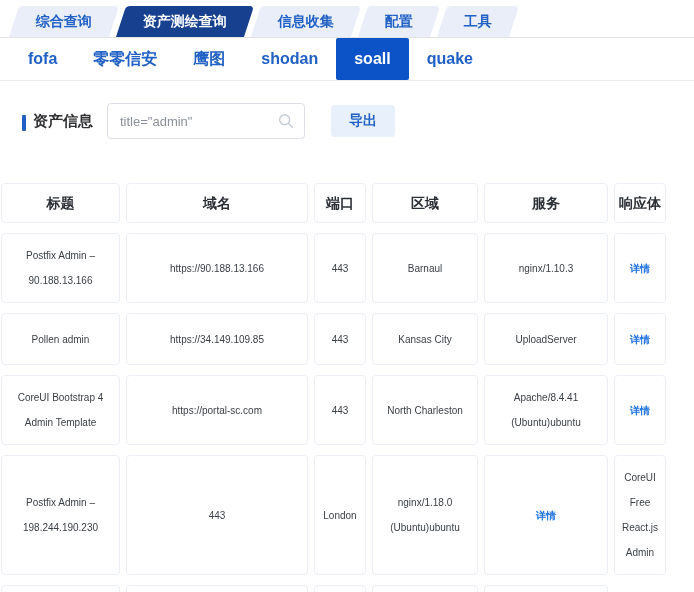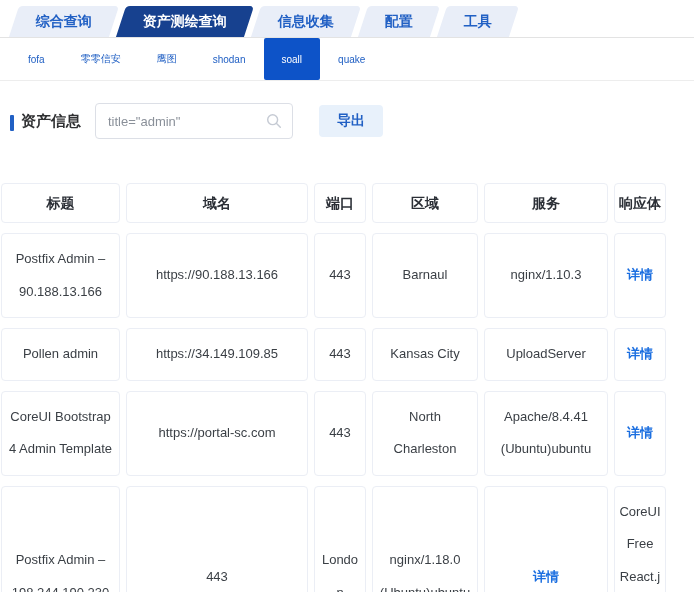--- a/index.html
+++ b/index.html
@@ -14,27 +14,27 @@
     background:#e9eef8; color:#2160c4; font-size:14px; font-weight:600;
     transform: skewX(-18deg); border-radius:4px 4px 0 0; cursor:pointer; white-space:nowrap;
   }
   .topnav-tab > span { transform: skewX(18deg); display:block; }
   .topnav-tab.active { background:#17418f; color:#ffffff; }
 
   
   .subtabs { display:flex; align-items:stretch; height:43px; padding-left:10px; border-bottom:1px solid #ededed; }
   .subtab {
     display:flex; align-items:center; justify-content:center; padding:0 18px;
-    color:#2160c4; font-size:10px; font-weight:400; cursor:pointer; white-space:nowrap; border-radius:2px;
+    color:#2160c4; font-size:16px; font-weight:700; cursor:pointer; white-space:nowrap; border-radius:2px;
   }
   .subtab.active { background:#0d53c8; color:#ffffff; }
 
   
   .section-bar { display:flex; align-items:center; padding:22px 10px 16px 10px; }
-  .section-title { display:flex; align-items:flex-end; font-size:15px; font-weight:700; color:#303133; }
+  .section-title { display:flex; align-items:flex-end; font-size:15px; font-weight:700; color:#303133;margin-left:12px; }
   .title-mark { width:4px; height:16px; background:#2160c4; margin-right:7px; border-radius:1px; }
   .search-box { position:relative; margin-left:14px; width:198px; }
   .search-input {
     width:100%; height:36px; border:1px solid #dcdfe6; border-radius:4px;
     padding:0 32px 0 12px; font-size:13px; color:#8a9099; outline:none;
     font-family:"Liberation Sans","DejaVu Sans",sans-serif; background:#fff;
   }
   .search-icon { position:absolute; right:10px; top:9px; width:18px; height:18px; cursor:pointer; }
   .export-btn {
     margin-left:26px; height:32px; padding:0 18px; border:none; border-radius:4px;
@@ -45,21 +45,21 @@
 
   
   .grid {
     display:grid; margin-left:1px; width:665px;
     grid-template-columns:119px 182px 52px 106px 124px 52px;
     column-gap:6px; row-gap:10px;
   }
   .cell {
     border:1px solid #ebeef5; border-radius:4px; background:#fff;
     display:flex; align-items:center; justify-content:center; text-align:center;
-    font-size:13px; color:#3a3f45; padding:9px 4px; min-height:40px; line-height:2.5;
+    font-size:10px; color:#3a3f45; padding:9px 4px; min-height:40px; line-height:2.5;
     word-break:break-word;
   }
   .cell.header { font-weight:700; color:#2b2f36; font-size:14px; min-height:40px; line-height:1.2; padding:6px 4px;margin-top:28px; }
   .cell .detail { color:#1a6ee0; font-weight:600; cursor:pointer; text-decoration:none; }
   .body-row-cell { min-height:52px; }
 </style>
 </head>
 <body>
 
 <div class="page">

